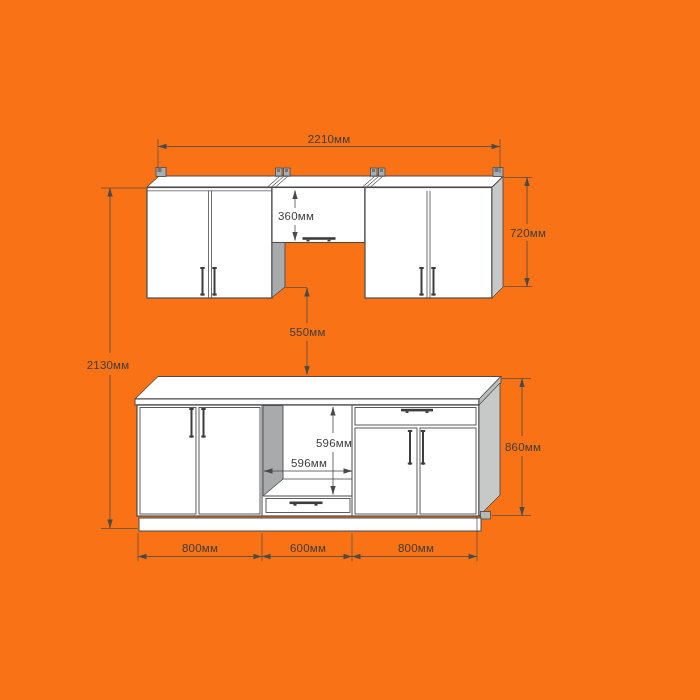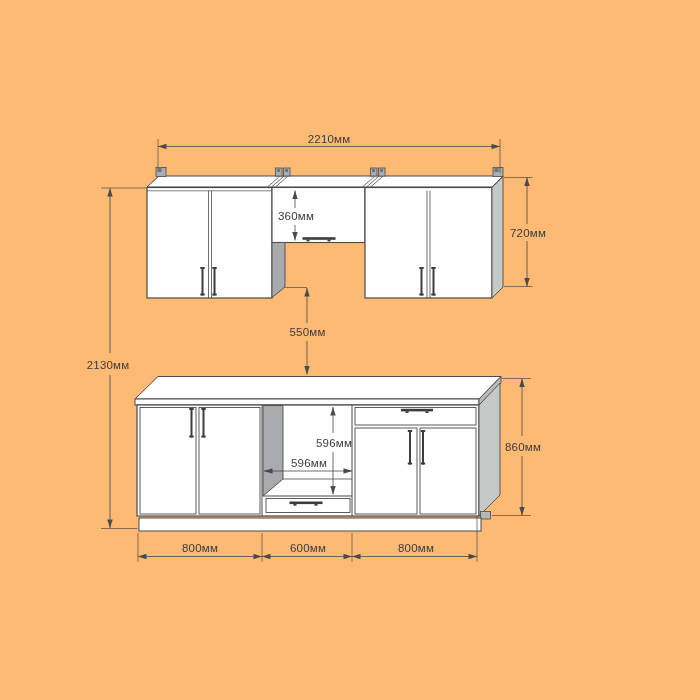--- a/index.html
+++ b/index.html
@@ -1,16 +1,16 @@
 <!DOCTYPE html>
 <html><head>
 <meta charset="utf-8">
 <style>
   html,body{margin:0;padding:0;background:#ffffff;}
-  .canvas-wrap{position:relative;width:700px;height:700px;background:#fdba74;overflow:hidden;}
+  .canvas-wrap{position:relative;width:700px;height:700px;background:#f97316;overflow:hidden;}
   svg text{font-family:"Liberation Sans",sans-serif;font-size:11.5px;fill:#3c3c3c;}
   svg .dimtext{letter-spacing:.2px;}
 </style>
 </head>
 <body>
 
 <div class="canvas-wrap">
 <svg width="700" height="700" viewBox="0 0 700 700">
 
   <g stroke="#4a4a4a" fill="none">

